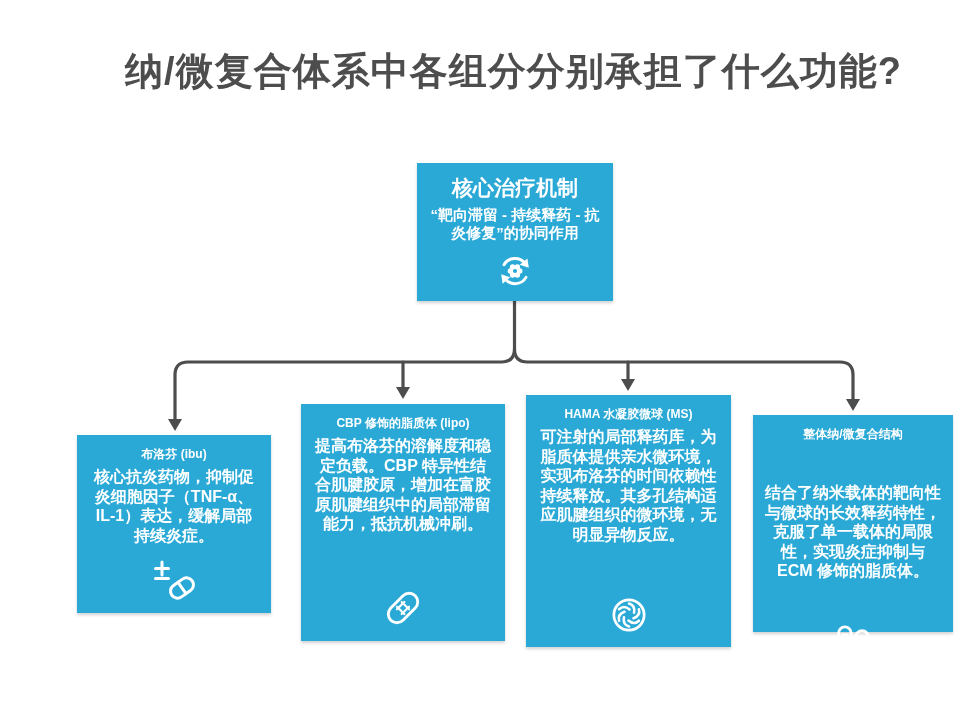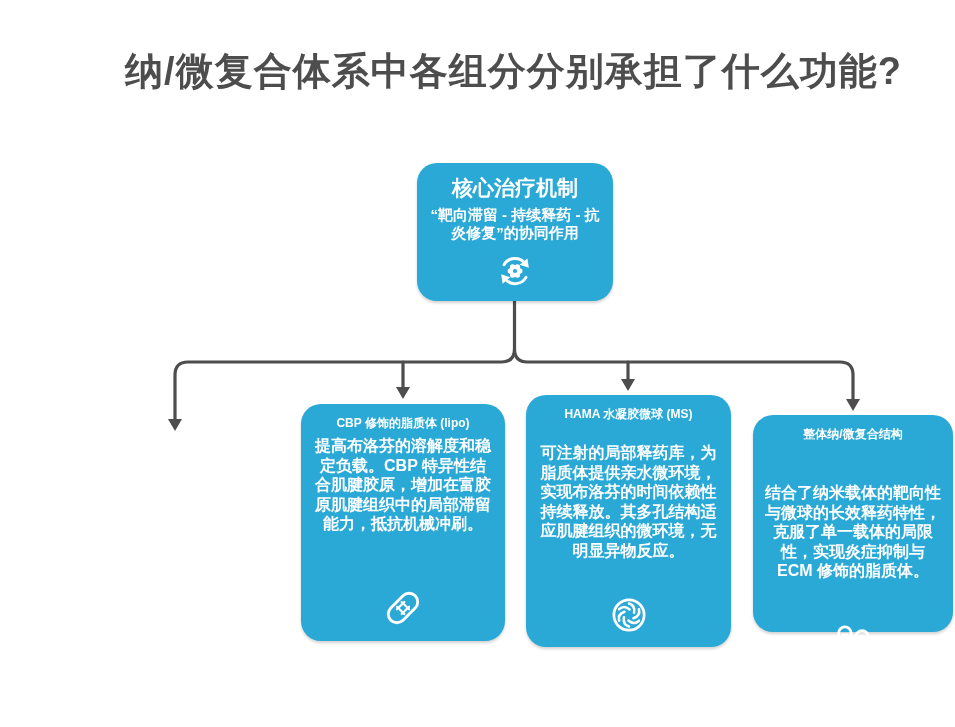--- a/index.html
+++ b/index.html
@@ -25,21 +25,21 @@
     letter-spacing:1px;
     color:#4D4D4D;
   }
   .connector-svg{
     position:absolute;left:0;top:0;width:955px;height:727px;
     pointer-events:none;
   }
   .card{
     position:absolute;
     background:var(--blue);
-    border-radius:20px;
+    border-radius:0;
     box-shadow:0 2px 3px rgba(0,0,0,0.18);
     color:#fff;
     display:flex;
     flex-direction:column;
     align-items:center;
     text-align:center;
     box-sizing:border-box;
     padding:10px 12px 8px;
   }
   .card-title{
@@ -57,21 +57,21 @@
   .card-icon{
     margin-top:auto;
     padding:6px 0 2px;
     line-height:0;
   }
   .card-icon svg{display:block;}
   
   .card-root      {left:381px; top:163px; width:196px; height:138px;}
   .card-ibu       {left:41px;  top:435px; width:194px; height:178px;}
   .card-lipo      {left:265px; top:404px; width:204px; height:237px;}
-  .card-ms        {left:490px; top:395px; width:205px; height:252px;gap:16px;}
+  .card-ms        {left:490px; top:395px; width:205px; height:252px;}
   .card-composite {left:717px; top:415px; width:200px; height:217px;gap:36px;}
 </style>
 </head>
 <body>
 
 <div class="canvas">
 
   <h1 class="diagram-title">纳/微复合体系中各组分分别承担了什么功能?</h1>
 
   <svg class="connector-svg" width="955" height="727" viewBox="0 0 955 727">
@@ -111,20 +111,37 @@
           <circle cx="18.8" cy="22" r="3"></circle>
             <circle cx="21.4" cy="26.5" r="3"></circle>
             <circle cx="26.6" cy="26.5" r="3"></circle>
           <circle cx="24" cy="22" r="5.2"></circle>
         </g>
         <circle cx="24" cy="22" r="2.3" fill="#2AA9D7"></circle>
       </svg>
     </span>
   </div>
 
+  <div class="card card-ibu">
+    <h2 class="card-title">布洛芬 (ibu)</h2>
+    <p class="card-body">核心抗炎药物，抑制促炎细胞因子（TNF-α、IL-1）表达，缓解局部持续炎症。</p>
+    <span class="card-icon">
+      <svg width="52" height="44" viewBox="0 0 52 44">
+        <g stroke="#fff" stroke-width="3" fill="none" stroke-linecap="round">
+          <line x1="7.5" y1="9.5" x2="20.5" y2="9.5"></line>
+          <line x1="14" y1="3" x2="14" y2="16"></line>
+          <line x1="7.5" y1="19.5" x2="20.5" y2="19.5"></line>
+          <g transform="rotate(-35 34 29)">
+            <rect x="21.5" y="22" width="25" height="14" rx="7"></rect>
+            <line x1="34" y1="22" x2="34" y2="36"></line>
+          </g>
+        </g>
+      </svg>
+    </span>
+  </div>
 
   <div class="card card-lipo">
     <h2 class="card-title">CBP 修饰的脂质体 (lipo)</h2>
     <p class="card-body">提高布洛芬的溶解度和稳定负载。CBP 特异性结合肌腱胶原，增加在富胶原肌腱组织中的局部滞留能力，抵抗机械冲刷。</p>
     <span class="card-icon">
       <svg width="46" height="46" viewBox="0 0 48 48">
         <g transform="rotate(-45 24 24)" stroke="#fff" fill="none" stroke-linecap="round">
           <rect x="6" y="15" width="36" height="18" rx="9" stroke-width="3"></rect>
           <g stroke-width="2.2">
             <line x1="20.5" y1="18.5" x2="20.5" y2="29.5"></line>

